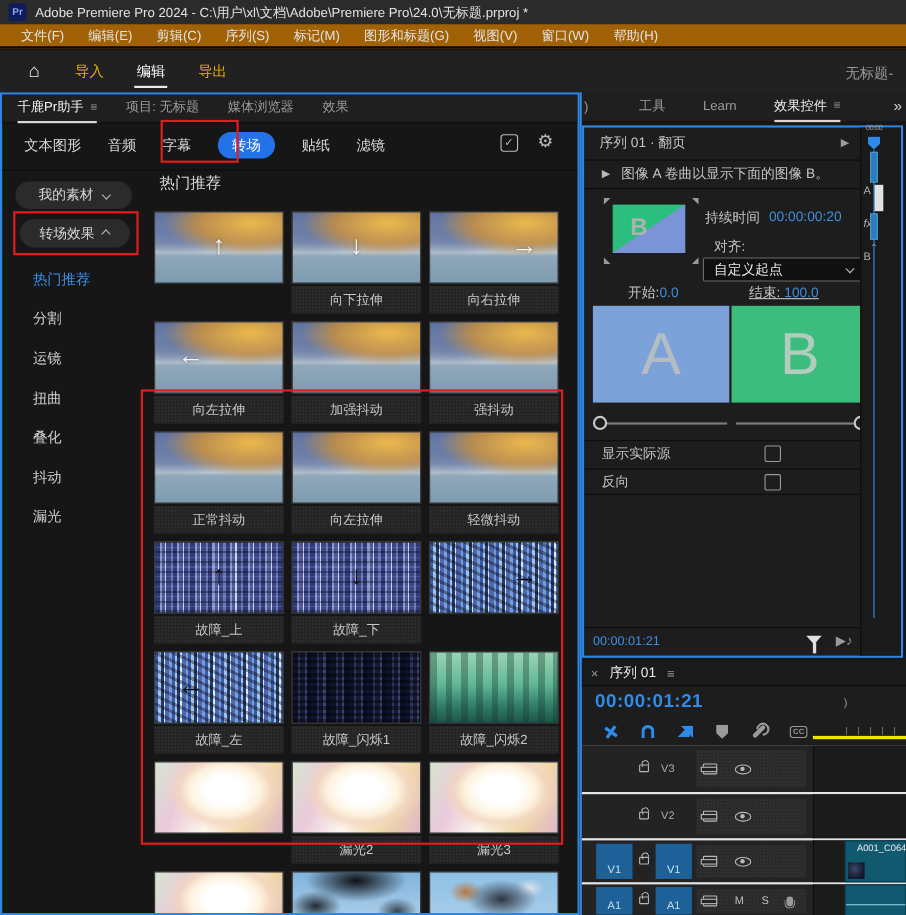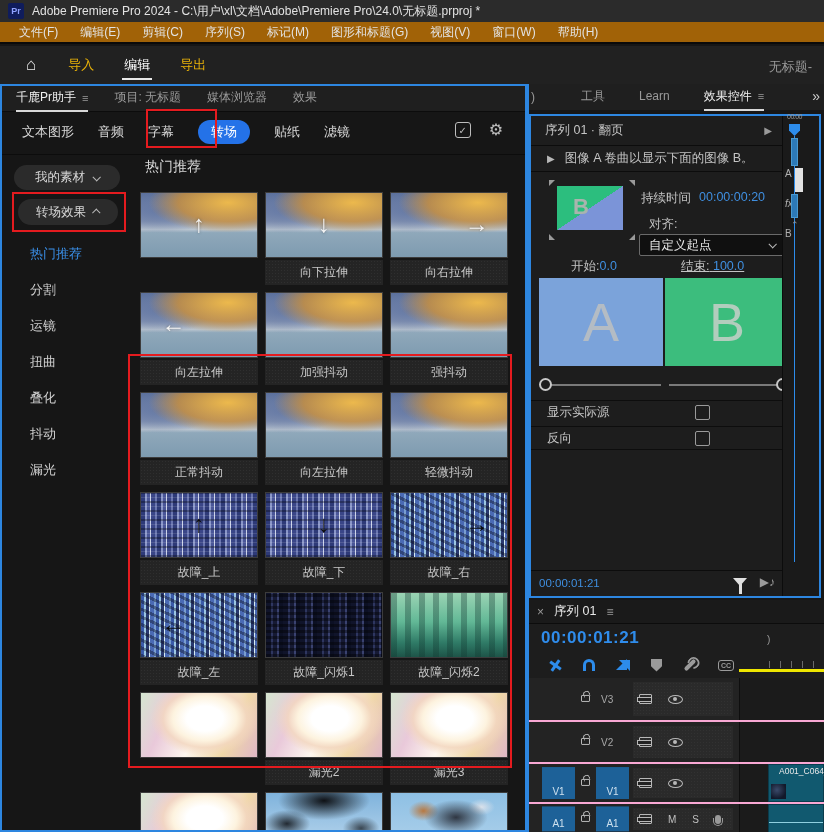--- a/index.html
+++ b/index.html
@@ -171,21 +171,21 @@
   .ic-linked::after { content:""; position:absolute; right:0; top:1px; border-style:solid; border-width:0 11px 11px 0; border-color:transparent #2d8ceb transparent transparent; }
   .ic-marker { width:11px; height:13px; background:#9a9a9a; clip-path:polygon(0 0,100% 0,100% 60%,50% 100%,0 60%); }
   .ic-wrench { width:14px; height:4px; background:#9a9a9a; border-radius:2px; transform:rotate(-45deg); position:relative; }
   .ic-wrench::after { content:""; position:absolute; right:-3px; top:-3px; width:8px; height:8px; border:2.5px solid #9a9a9a; border-radius:50%; border-left-color:transparent; }
   .ic-cc { border:1.5px solid #9a9a9a; border-radius:3px; color:#9a9a9a; font-size:7px; font-weight:bold; padding:1px 2px; }
   .tl-rulerzone { position:absolute; left:208px; top:24px; right:0; height:54px; }
   .tl-inmark { position:absolute; left:30px; top:10px; color:#9a9a9a; font-size:10px; }
   .tl-ticks { position:absolute; left:32px; right:0; top:34px; height:10px;
     background:repeating-linear-gradient(90deg,#6a6a6a 0 1px, transparent 1px 11px); background-position:bottom; background-size:100% 7px; background-repeat:no-repeat; }
   .tl-yellow { position:absolute; left:2px; right:0; top:45px; height:3px; background:#efe600; }
-  .tracks { position:absolute; left:0; top:78px; width:100%; height:154px; background:#f9a8d4; }
+  .tracks { position:absolute; left:0; top:78px; width:100%; height:154px; background:#e5e5e5; }
   .track { position:relative; width:100%; margin-bottom:2px; background:#232323; }
   .track .lane { position:absolute; left:210px; top:0; right:0; height:100%; background:#1b1b1b; border-left:1px solid #0e0e0e; }
   .chipsrc { position:absolute; left:13px; top:50%; transform:translateY(-50%); width:33px; height:84%; background:#1d6198; color:#cde0ee; font-size:10px; display:flex; align-items:flex-end; justify-content:center; padding-bottom:2px; }
   .chiptgt { position:absolute; left:67px; top:50%; transform:translateY(-50%); width:33px; height:84%; background:#1d6198; color:#cde0ee; font-size:10px; display:flex; align-items:flex-end; justify-content:center; padding-bottom:2px; }
   .lockic { position:absolute; left:52px; top:50%; transform:translateY(-58%); width:9px; height:7px; border:1.5px solid #b8b8b8; border-radius:1px; }
   .lockic::before { content:""; position:absolute; left:0.5px; top:-5px; width:5px; height:5px; border:1.5px solid #b8b8b8; border-bottom:none; border-radius:4px 4px 0 0; transform:rotate(-18deg); }
   .trackname { position:absolute; left:72px; top:50%; transform:translateY(-50%); font-size:10px; color:#a8a8a8; }
   .btnzone { position:absolute; left:104px; top:4px; bottom:4px; width:100px; background:#2a2a2a; background-image:radial-gradient(rgba(255,255,255,.04) 1px, transparent 1px); background-size:3px 3px; display:flex; align-items:center; gap:16px; padding-left:6px; }
   .ic-track { width:13px; height:10px; border:1.5px solid #b8b8b8; border-radius:1px; position:relative; }
   .ic-track::after { content:""; position:absolute; left:-3px; top:2px; width:13px; height:3px; background:#232323; border:1.5px solid #b8b8b8; }
@@ -392,21 +392,20 @@
           <div class="thumb thumb-glitch">
             <span class="arrow dir-center ink-black">↓</span>
           </div>
           <div class="tlabel">故障_下</div>
         </div>
 
         <div class="tile">
           <div class="thumb thumb-glitch2">
             <span class="arrow dir-right ink-black">→</span>
           </div>
-          <div class="tlabel">故障_右</div>
         </div>
 
         <div class="tile">
           <div class="thumb thumb-glitch2">
             <span class="arrow dir-left ink-black">←</span>
           </div>
           <div class="tlabel">故障_左</div>
         </div>
 
         <div class="tile">

